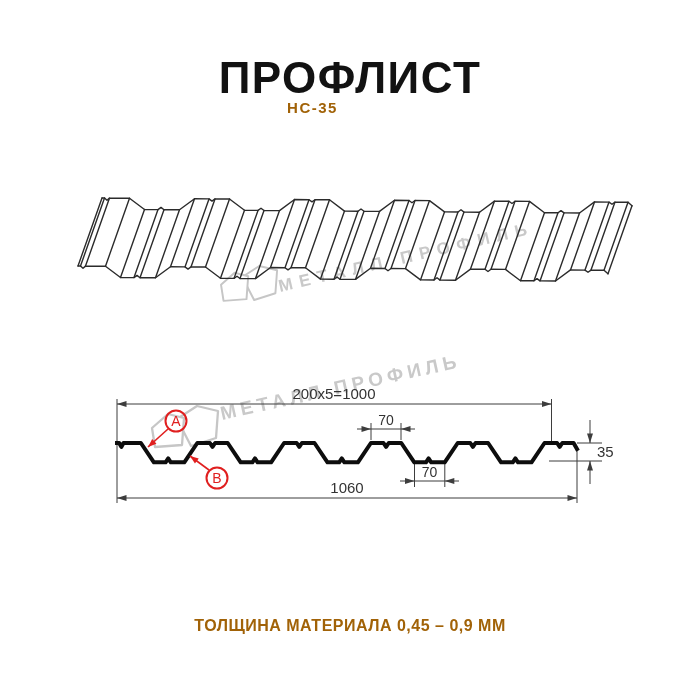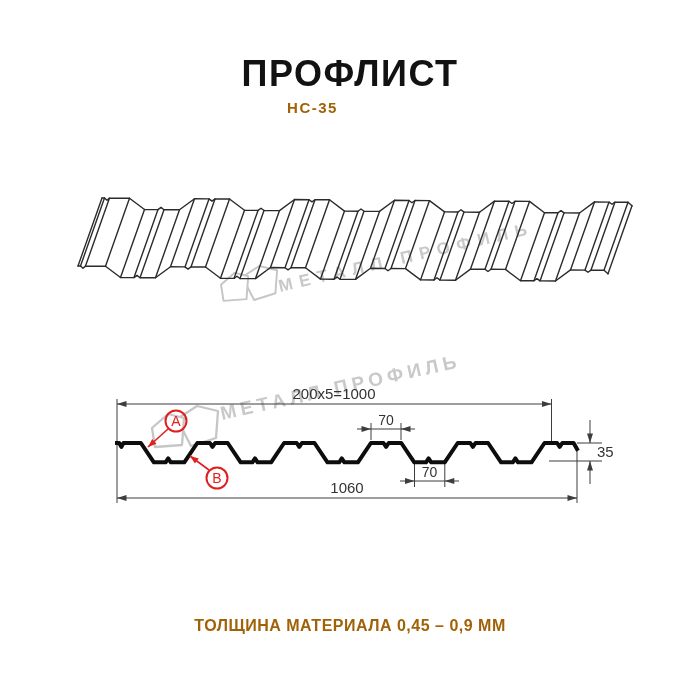--- a/index.html
+++ b/index.html
@@ -1,19 +1,19 @@
 <!DOCTYPE html>
 <html><head>
 <meta charset="utf-8">
 <style>
   html,body{margin:0;padding:0;background:#ffffff;}
   .page{position:relative;width:700px;height:700px;background:#ffffff;overflow:hidden;
         font-family:"Liberation Sans",sans-serif;}
   .title{position:absolute;top:53px;left:0;width:700px;text-align:center;
-         font-size:36px;font-weight:bold;letter-spacing:1.5px;color:#121212;margin:0;}
+         font-size:44px;font-weight:bold;letter-spacing:1.5px;color:#121212;margin:0;}
   .subtitle{position:absolute;top:99px;left:0;width:625px;text-align:center;
             font-size:15px;font-weight:bold;letter-spacing:1.5px;color:#a16207;}
   .footer{position:absolute;top:617px;left:0;width:700px;text-align:center;
           font-size:16px;font-weight:bold;letter-spacing:0.5px;color:#a16207;}
   svg.layer{position:absolute;left:0;top:0;}
   .dim-line{stroke:#3d3d3d;stroke-width:1;fill:none;}
   .dim-text{font-family:"Liberation Sans",sans-serif;font-size:15px;fill:#333333;}
   .dim-text.small{font-size:14px;}
   .wm-text{font-family:"Liberation Sans",sans-serif;font-weight:bold;fill:#c9c9c9;}
   .wm-logo{fill:#ffffff;stroke:#c6c6c6;stroke-width:2.3;stroke-linejoin:round;}

